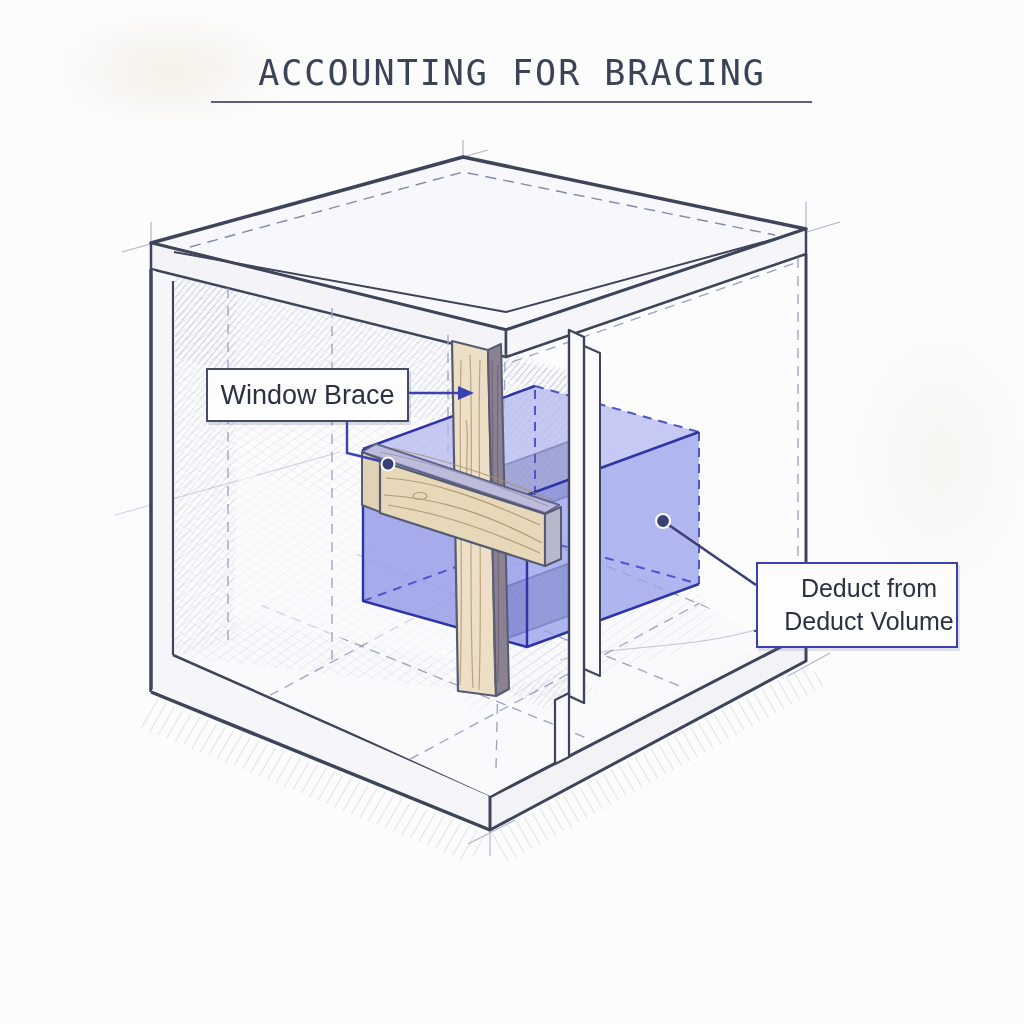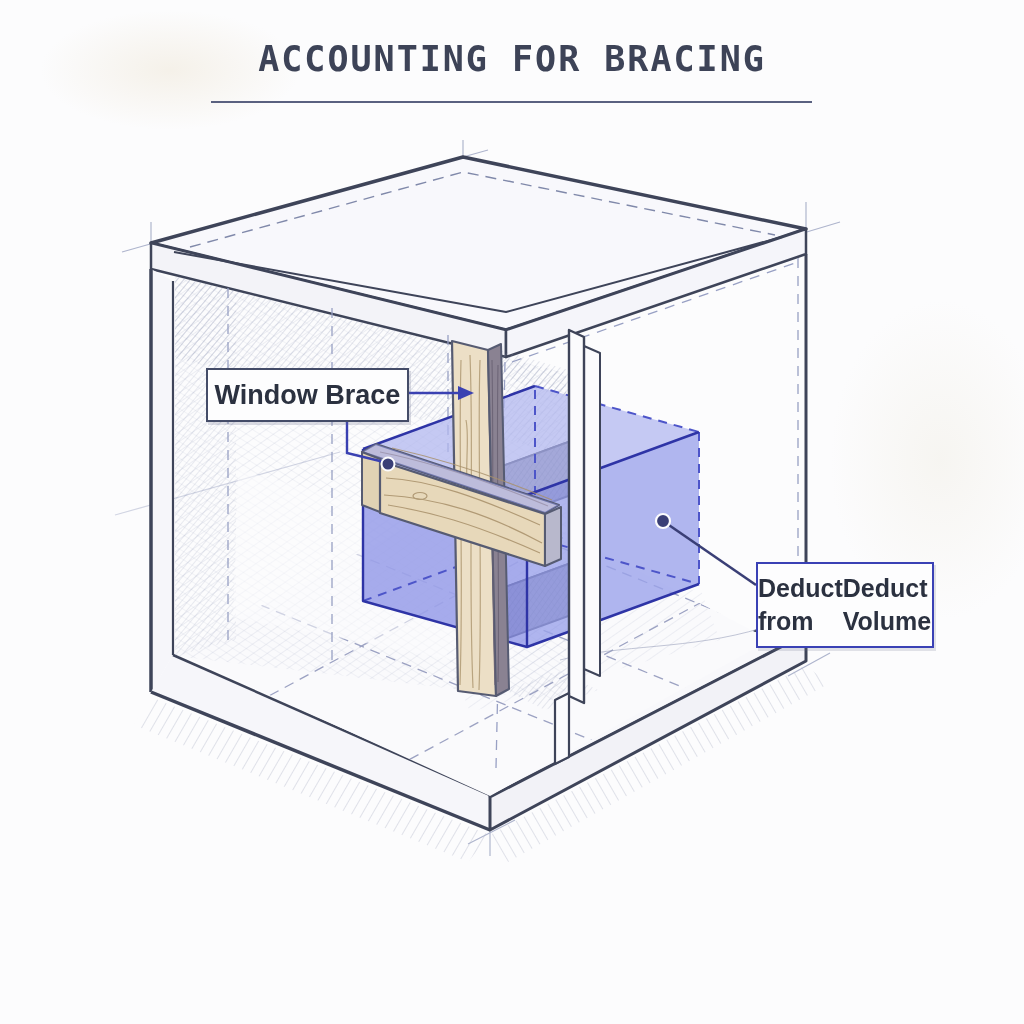--- a/index.html
+++ b/index.html
@@ -8,45 +8,46 @@
     background:#fcfcfd;
     font-family:"Liberation Sans", sans-serif;
   }
   .bg-blob{position:absolute;border-radius:50%;pointer-events:none;}
   #blob1{left:40px;top:10px;width:260px;height:120px;
     background:radial-gradient(closest-side,rgba(243,238,228,.8),rgba(243,238,228,0));}
   #blob2{left:830px;top:300px;width:220px;height:320px;
     background:radial-gradient(closest-side,rgba(244,242,236,.7),rgba(244,242,236,0));}
   #diagram-svg{position:absolute;left:0;top:0;z-index:1;}
   #title{
-    position:absolute;left:0;top:39px;width:1024px;z-index:3;
+    position:absolute;left:0;top:53px;width:1024px;z-index:3;
     text-align:center;
     font-family:"DejaVu Sans Mono", monospace;
-    font-weight:bold;font-size:35px;letter-spacing:2px;
+    font-weight:normal;font-size:35px;letter-spacing:2px;
     color:#3d4357;
   }
   #title-underline{
     position:absolute;left:211px;top:101px;width:601px;height:2px;
     background:#5a6180;z-index:3;
   }
   .callout{
     position:absolute;z-index:3;background:#fdfdfe;
     display:flex;align-items:center;justify-content:center;
-    color:#2b3140;font-weight:700;
+    color:#2b3140;font-weight:400;
   }
   #callout-window-brace{
     left:206px;top:368px;width:199px;height:50px;
     border:2.5px solid #444c68;font-size:27px;
     box-shadow:2px 3px 0 rgba(100,106,135,.22);
   }
   #callout-deduct{
     left:756px;top:562px;width:174px;height:82px;
     border:2.5px solid #3a41b5;font-size:25px;line-height:33px;
-    flex-direction:row;
+    flex-direction:column;
     box-shadow:2px 3px 0 rgba(100,106,135,.18);
+    padding-left:24px;
   }
 </style>
 </head>
 <body>
 
 <div class="bg-blob" id="blob1"></div>
 <div class="bg-blob" id="blob2"></div>
 
 <div id="title">ACCOUNTING FOR BRACING</div>
 <div id="title-underline"></div>

